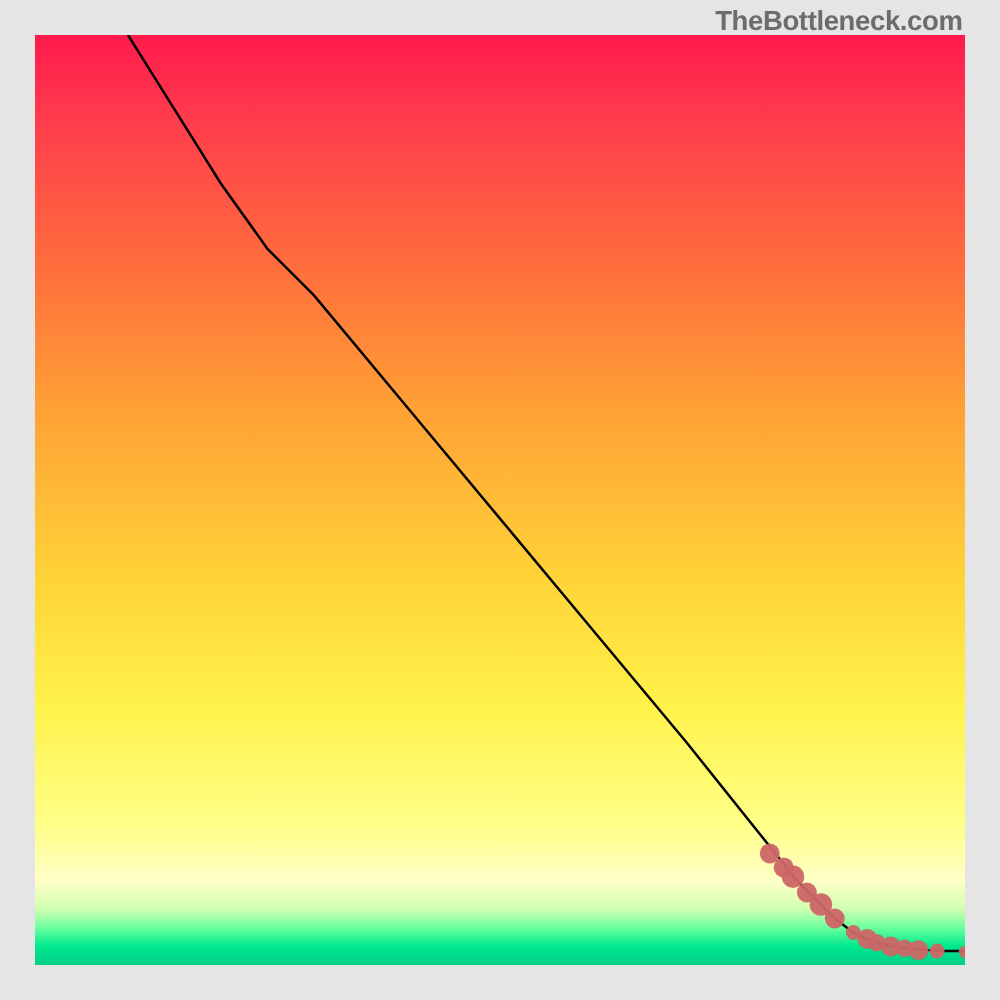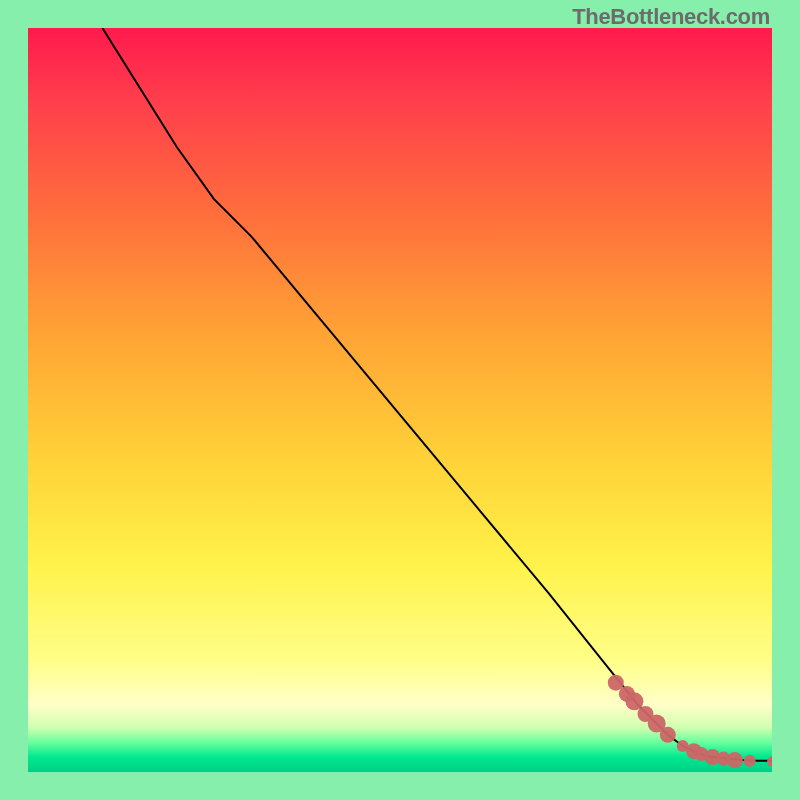--- a/index.html
+++ b/index.html
@@ -1,21 +1,21 @@
 <!DOCTYPE html>
 <html><head>
 <meta charset="utf-8">
 <style>
   * { margin: 0; padding: 0; box-sizing: border-box; }
   html, body { width: 800px; height: 800px; background: #000; overflow: hidden; }
   .wrap {
     position: relative;
     width: 800px;
     height: 800px;
-    background: #86efac;
+    background: #e5e5e5;
     padding-left: 28px;
   }
   .plot-area {
     position: absolute;
     left: 28px;
     top: 28px;
     width: 744px;
     height: 744px;
     
     background: linear-gradient(

